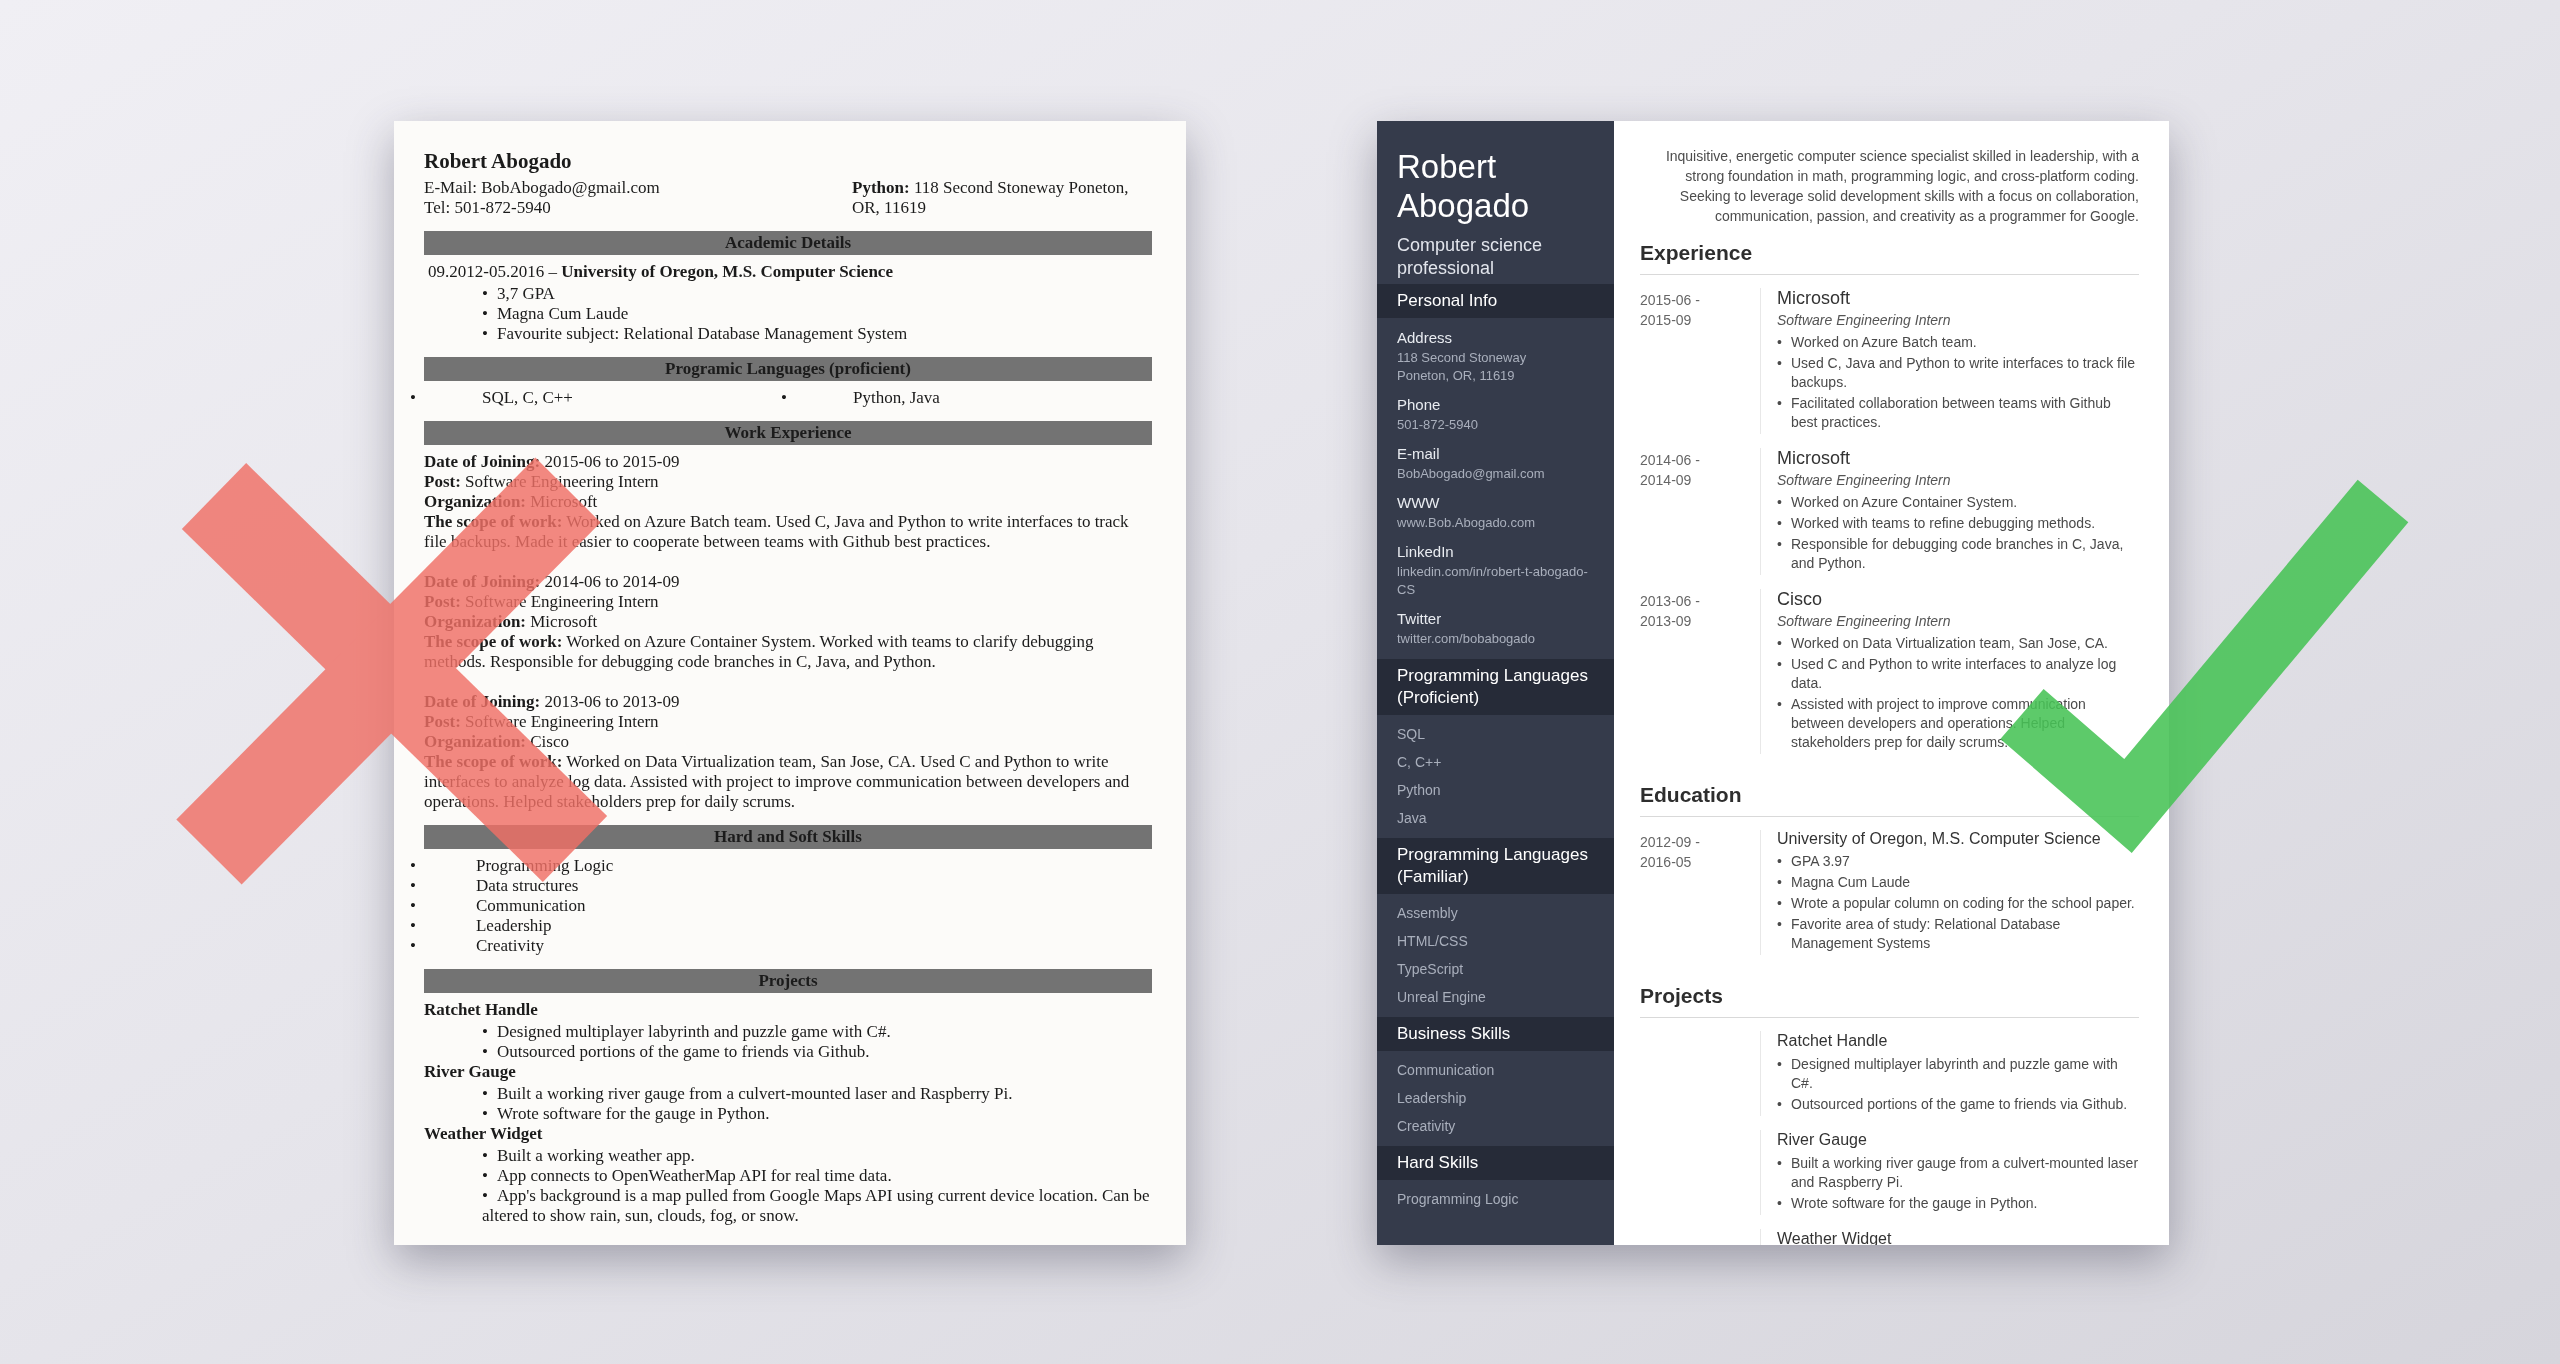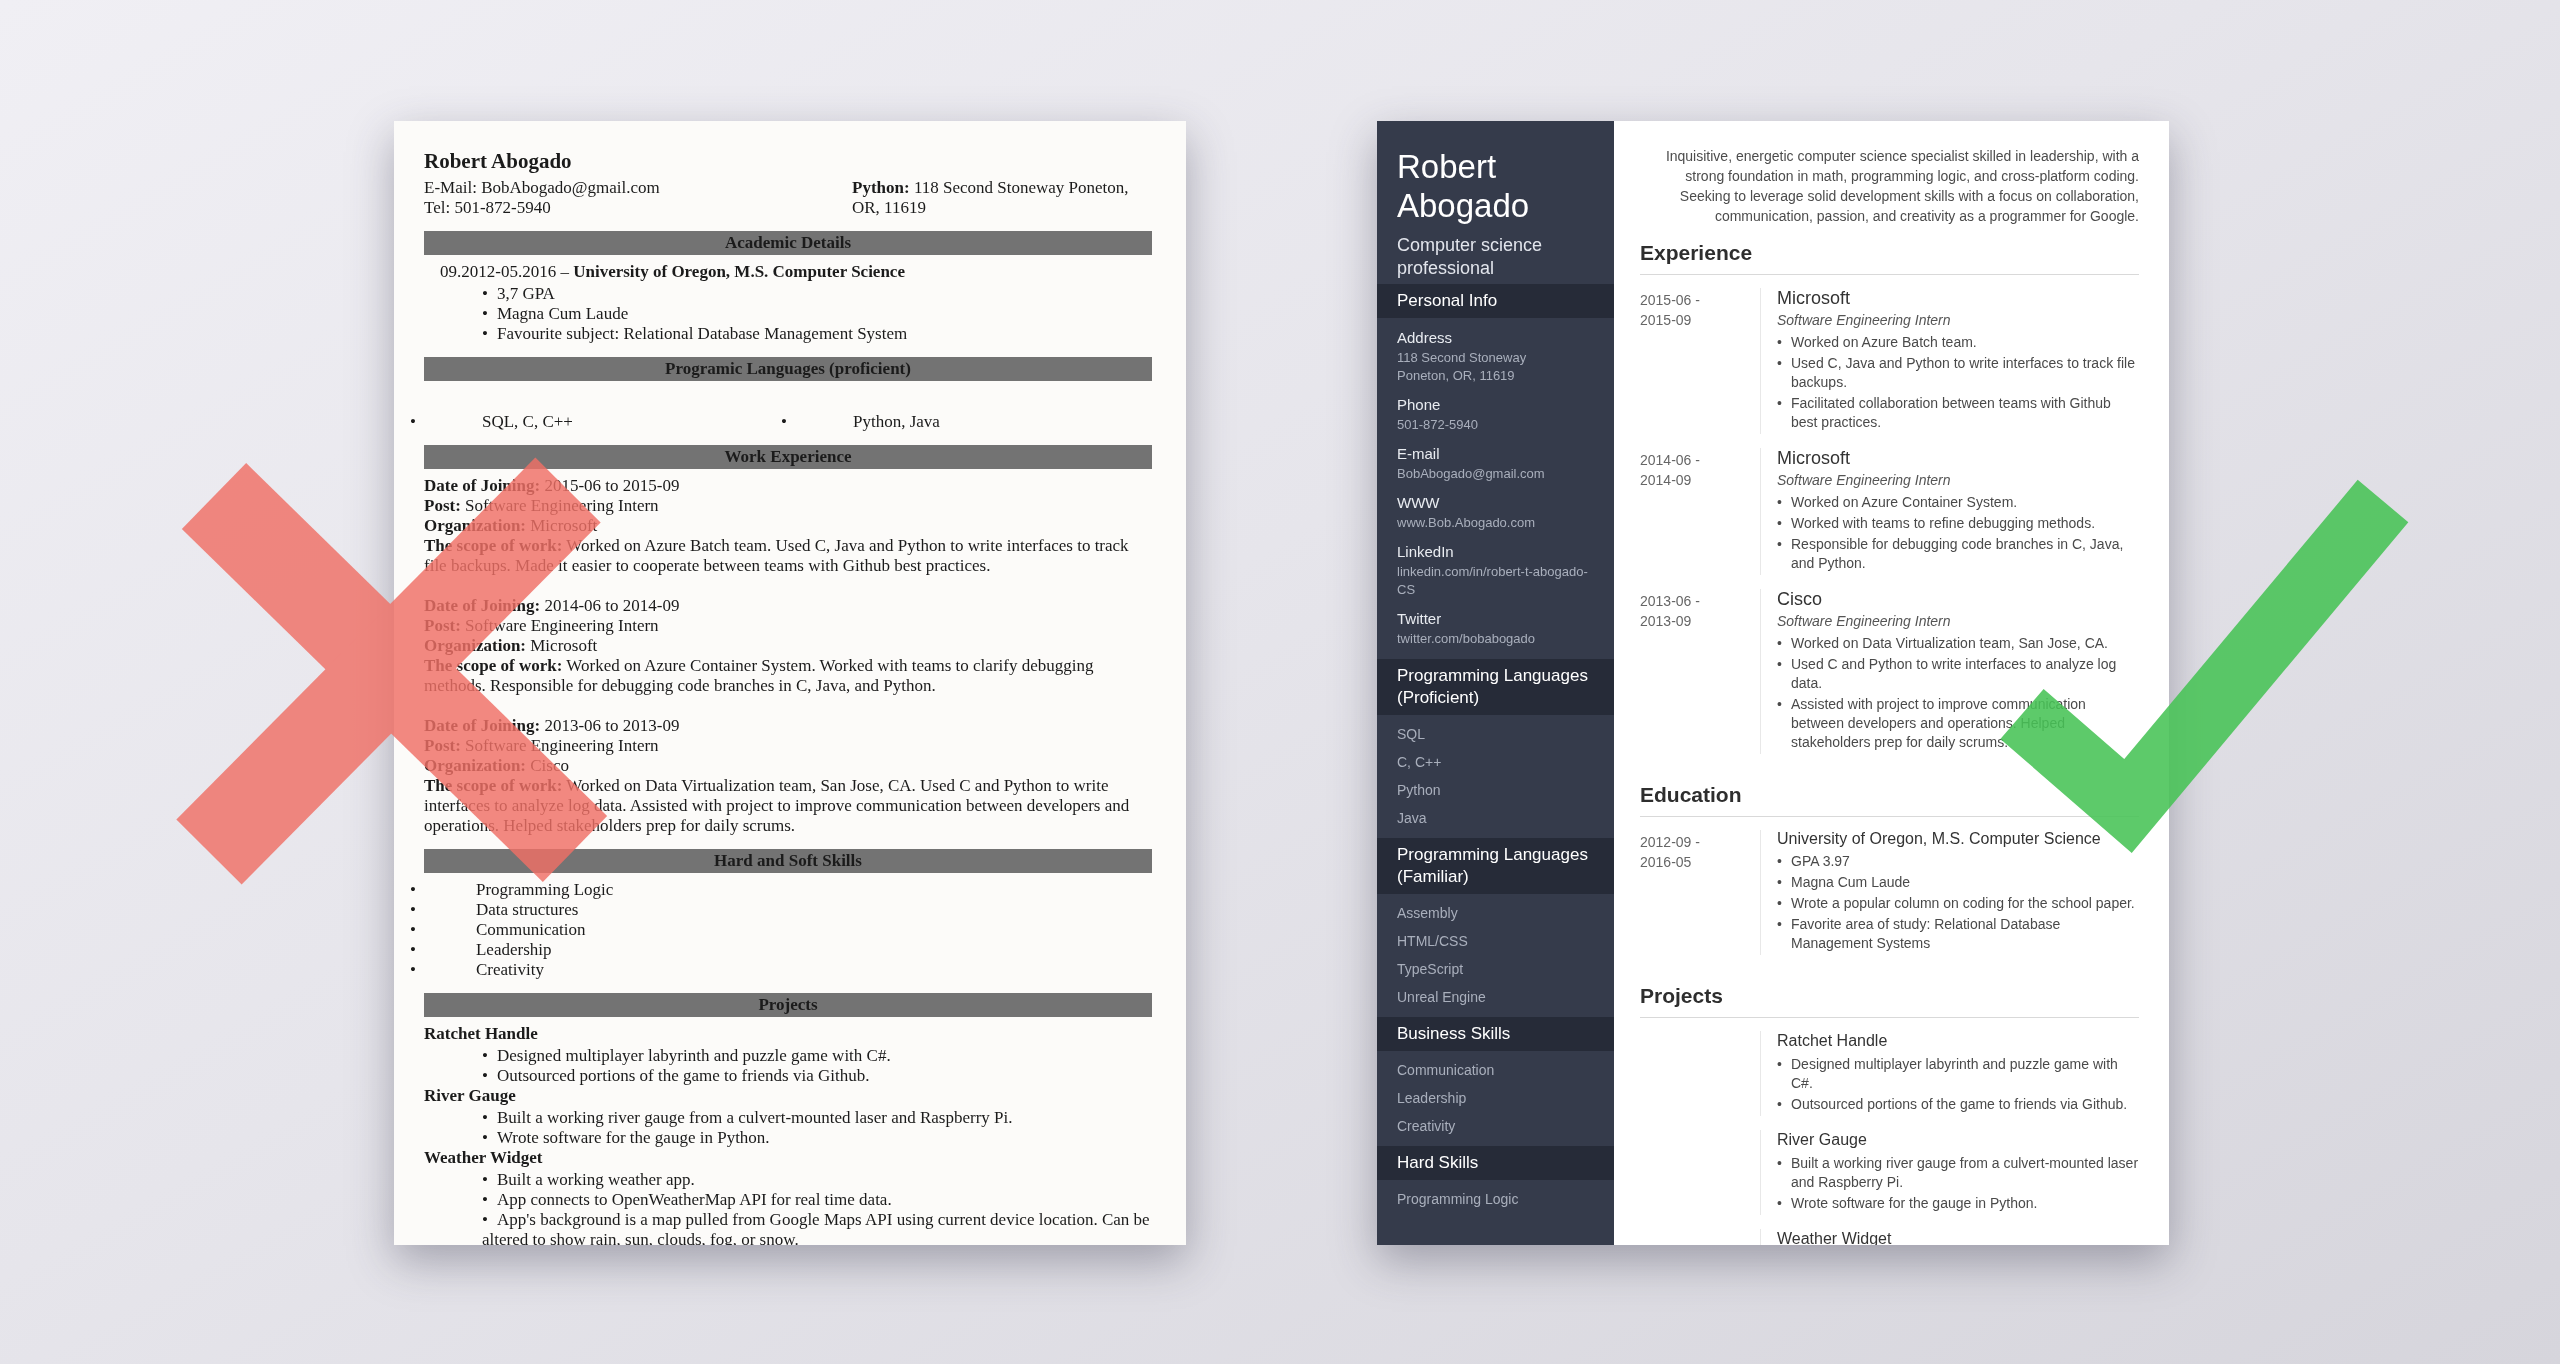--- a/index.html
+++ b/index.html
@@ -22,25 +22,25 @@
     color:#1b1b1b; font-size:17px; line-height:20px;
     padding:30px 34px 26px 30px;
   }
   .p-name { font-size:21px; font-weight:bold; margin-bottom:7px; }
   .p-contact { display:flex; justify-content:space-between; }
   .p-contact-right { width:300px; }
   .p-bar {
     background:#737373; font-weight:bold; text-align:center;
     font-size:17px; padding:2px 0; margin:13px 0 7px;
   }
-  .p-degree-line { margin-left:16px; }
+  .p-degree-line { margin-left:4px; }
   .p-ul { list-style:none; margin:2px 0 0 58px; }
   .p-ul li::before { content:"\2022"; margin-right:9px; }
   .p-lang-row { display:flex; margin-left:-14px; }
-  .p-lang-item { width:50%; display:flex;margin-top:24px; }
+  .p-lang-item { width:50%; display:flex; }
   .p-lang-item::before { content:"\2022"; }
   .p-lang-item span { margin-left:66px; }
   .p-skills { list-style:none; margin-left:-14px; }
   .p-skills li::before { content:"\2022"; margin-right:60px; }
   .p-work-entry { margin-bottom:20px; }
   .p-work-entry:last-child { margin-bottom:0; }
   .p-proj-name { font-weight:bold; }
 
   
   .page.modern { left:1377px; background:#ffffff; display:flex; }

